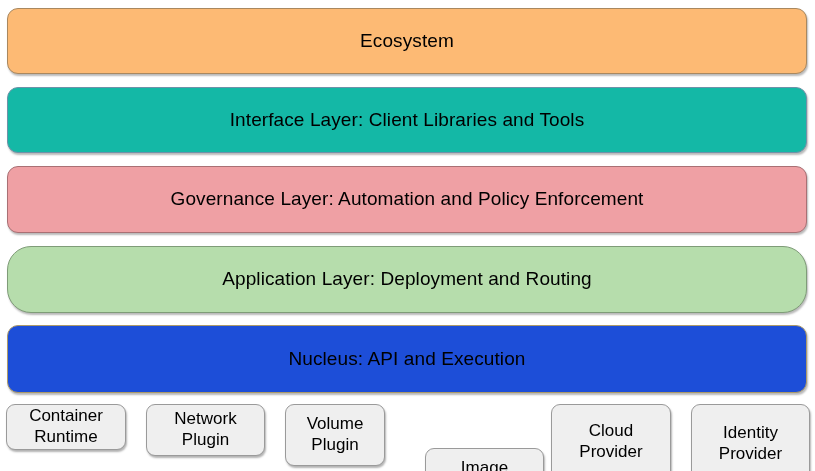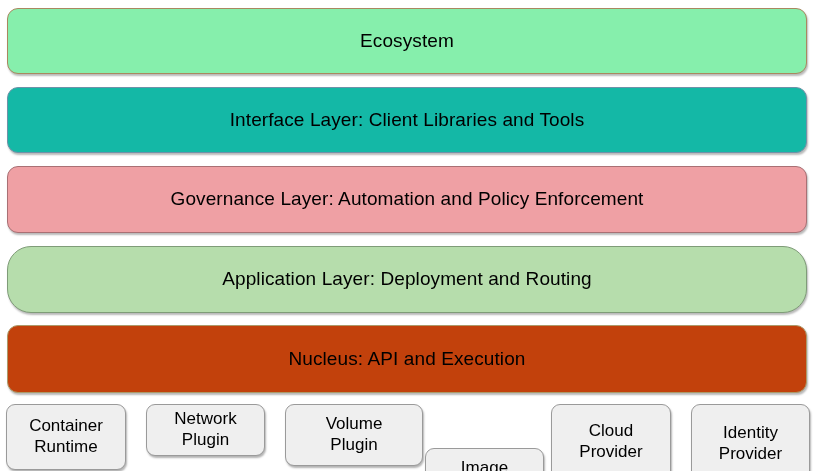--- a/index.html
+++ b/index.html
@@ -77,55 +77,55 @@
     white-space: pre-line;
   }
 </style>
 </head>
 <body>
 
 <div id="diagram">
 
   <div class="layer-stack">
 
-    <div class="layer-bar" style="top:8px; height:66px; background:#86efac; border-color:#A9885F;">
+    <div class="layer-bar" style="top:8px; height:66px; background:#fdba74; border-color:#A9885F;">
       <span class="layer-label">Ecosystem</span>
     </div>
 
     <div class="layer-bar" style="top:87px; height:66px; background:#14b8a6; border-color:#6F92A8;">
       <span class="layer-label">Interface Layer: Client Libraries and Tools</span>
     </div>
 
     <div class="layer-bar" style="top:166px; height:67px; background:#EFA0A4; border-color:#A97074;">
       <span class="layer-label">Governance Layer: Automation and Policy Enforcement</span>
     </div>
 
     <div class="layer-bar" style="top:246px; height:67px; background:#B6DDAC; border-color:#7F9C78;border-radius:24px;">
       <span class="layer-label">Application Layer: Deployment and Routing</span>
     </div>
 
-    <div class="layer-bar" style="top:325px; height:68px; background:#c2410c; border-color:#AC9A6A;">
+    <div class="layer-bar" style="top:325px; height:68px; background:#1d4ed8; border-color:#AC9A6A;">
       <span class="layer-label">Nucleus: API and Execution</span>
     </div>
 
   </div>
 
   <div class="plugin-row">
 
-    <div class="plugin-box" style="left:6px; top:404px; width:120px; height:66px;">
+    <div class="plugin-box" style="left:6px; top:404px; width:120px; height:46px;">
       <span class="plugin-label">Container
 Runtime</span>
     </div>
 
     <div class="plugin-box" style="left:146px; top:404px; width:119px; height:52px;">
       <span class="plugin-label">Network
 Plugin</span>
     </div>
 
-    <div class="plugin-box" style="left:285px; top:404px; width:138px; height:62px;">
+    <div class="plugin-box" style="left:285px; top:404px; width:100px; height:62px;">
       <span class="plugin-label">Volume
 Plugin</span>
     </div>
 
     <div class="plugin-box" style="left:425px; top:404px; width:119px; height:62px;margin-top:44px;">
       <span class="plugin-label">Image
 Registry</span>
     </div>
 
     <div class="plugin-box" style="left:551px; top:404px; width:120px; height:76px;">

